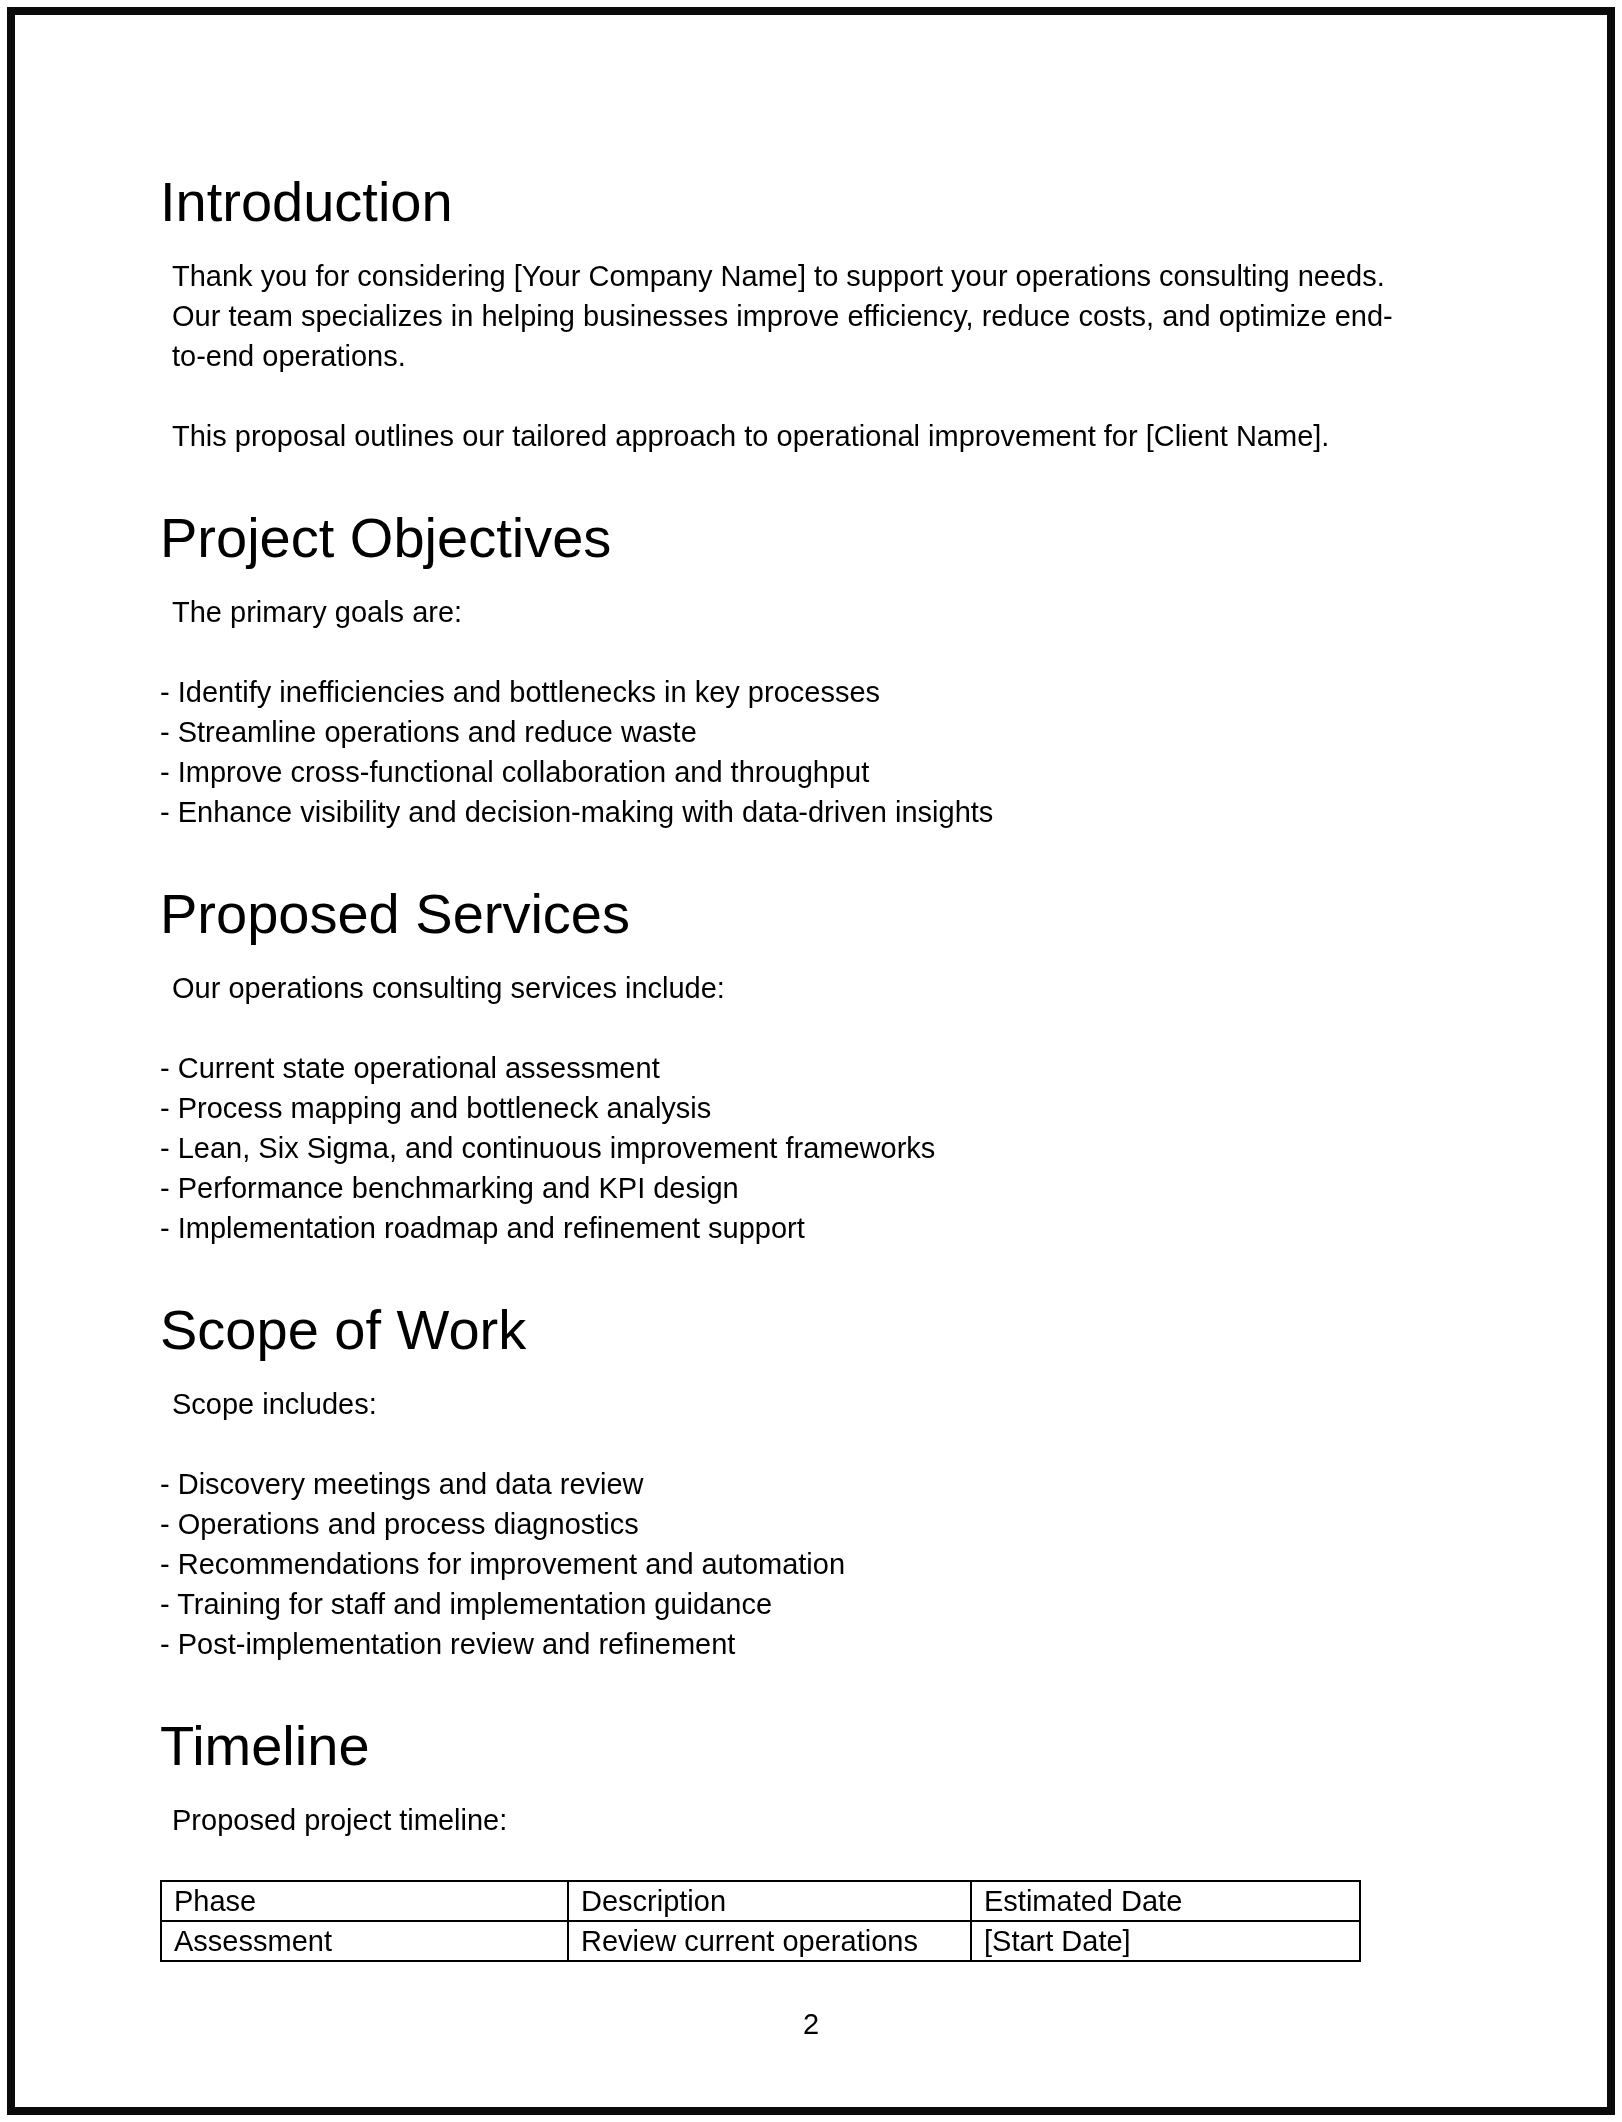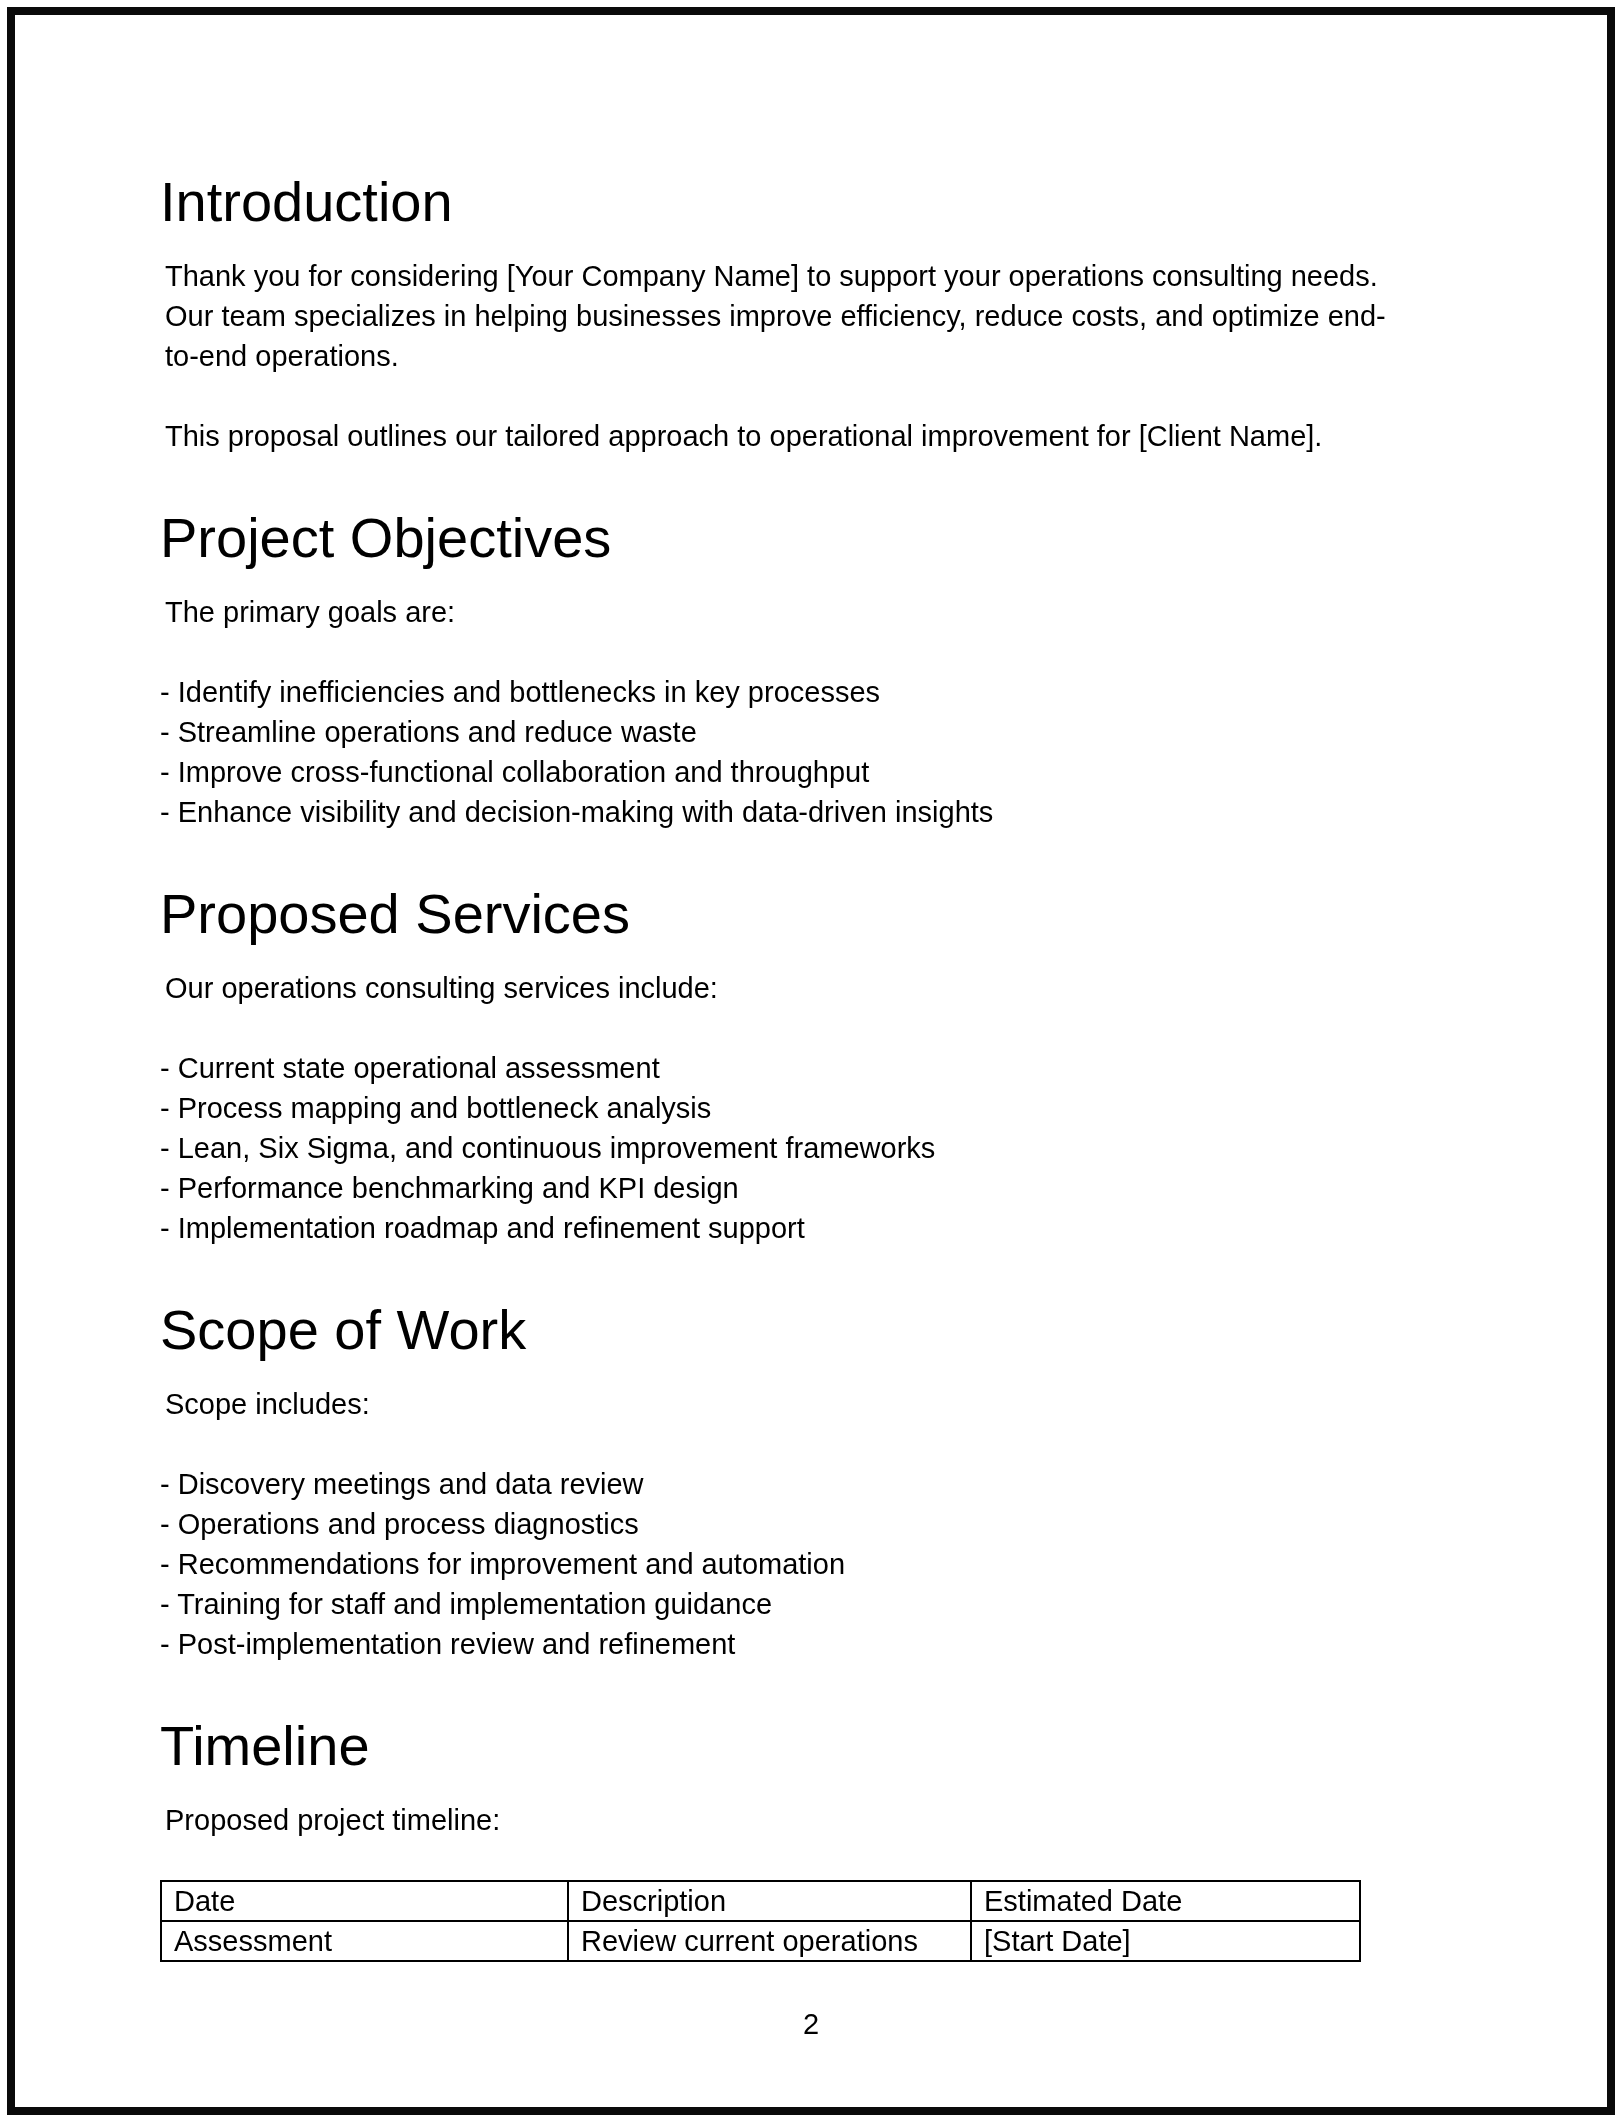--- a/index.html
+++ b/index.html
@@ -36,21 +36,21 @@
     font-size: 56px;
     line-height: 64px;
     font-weight: 400;
     margin: 50px 0 22px 0;
     letter-spacing: 0;
   }
   h1.doc-heading.first {
     margin-top: 0;
   }
   p.doc-para {
-    margin: 0 0 40px 5px;
+    margin: 0 0 40px 12px;
   }
   .bullet-group {
     margin: 0 0 0 0;
   }
   .bullet-line {
     line-height: 40px;
   }
   table.timeline-table {
     border-collapse: collapse;
     table-layout: fixed;
@@ -125,21 +125,21 @@
       <p class="doc-para">Proposed project timeline:</p>
 
       <table class="timeline-table">
         <colgroup>
           <col class="c1">
             <col class="c2">
             <col class="c3">
         </colgroup>
         <thead>
           <tr>
-            <th>Date</th>
+            <th>Phase</th>
             <th>Description</th>
             <th>Estimated Date</th>
           </tr>
         </thead>
         <tbody>
           <tr>
             <td>Assessment</td>
             <td>Review current operations</td>
             <td>[Start Date]</td>
           </tr>

